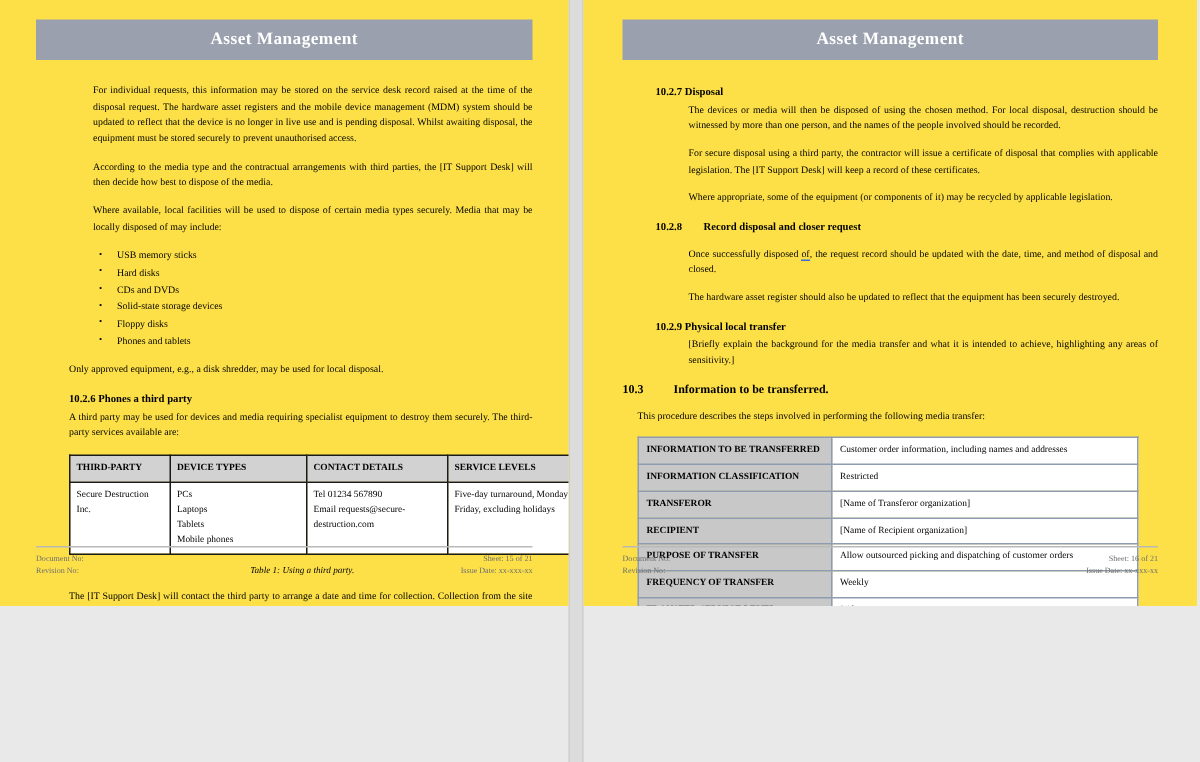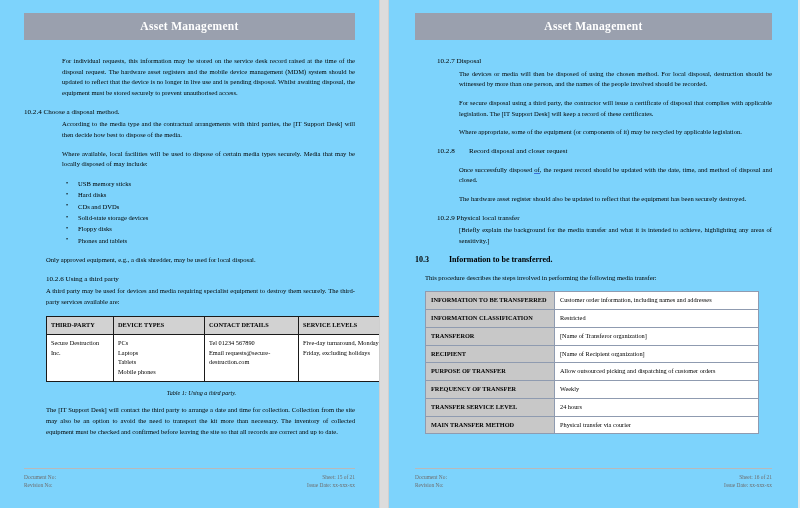--- a/index.html
+++ b/index.html
@@ -15,22 +15,22 @@
     overflow: hidden;
   }
   .spread {
     display: flex;
     width: 800px;
     height: 508px;
     background: #e9e9e9;
   }
   .page {
     position: relative;
-    background: #7dd3fc;
-    height: 508px;
+    background: #fde047;
+    height: 404px;
     box-sizing: border-box;
     overflow: hidden;
   }
   .page-left {
     width: 379px;
     padding: 13px 24px 0 24px;
   }
   .gutter {
     width: 10px;
     background: #dcdcdc;
@@ -63,21 +63,21 @@
     margin: 0 0 8px 0;
   }
   .indent {
     margin-left: 38px;
   }
   .indent-r {
     margin-left: 44px;
   }
   .h3 {
     font-size: 7.1px;
-    font-weight: normal;
+    font-weight: bold;
     margin: 0 0 2px 0;
     line-height: 1.5;
   }
   .h3.ind {
     margin-left: 22px;
   }
   .h3.ind2 {
     margin-left: 22px;
     margin-bottom: 8px;
   }
@@ -203,37 +203,36 @@
 <div class="spread">
 
   <div class="page page-left">
 
     <div class="banner">
       <span>Asset Management</span>
     </div>
 
     <p class="para indent">For individual requests, this information may be stored on the service desk record raised at the time of the disposal request. The hardware asset registers and the mobile device management (MDM) system should be updated to reflect that the device is no longer in live use and is pending disposal. Whilst awaiting disposal, the equipment must be stored securely to prevent unauthorised access.</p>
 
-    <div class="h3">10.2.4 Choose a disposal method.</div>
     <p class="para indent">According to the media type and the contractual arrangements with third parties, the [IT Support Desk] will then decide how best to dispose of the media.</p>
 
     <p class="para indent">Where available, local facilities will be used to dispose of certain media types securely. Media that may be locally disposed of may include:</p>
 
     <ul class="bullets">
       <li>USB memory sticks</li>
       <li>Hard disks</li>
       <li>CDs and DVDs</li>
       <li>Solid-state storage devices</li>
       <li>Floppy disks</li>
       <li>Phones and tablets</li>
     </ul>
 
     <p class="para" style="margin-left:22px;">Only approved equipment, e.g., a disk shredder, may be used for local disposal.</p>
 
-    <div class="h3" style="margin-left:22px;">10.2.6 Using a third party</div>
+    <div class="h3" style="margin-left:22px;">10.2.6 Phones a third party</div>
     <p class="para" style="margin-left:22px;">A third party may be used for devices and media requiring specialist equipment to destroy them securely. The third-party services available are:</p>
 
     <table class="tbl-left">
       <thead>
         <tr>
           <th class="c1">THIRD-PARTY</th>
           <th class="c2">DEVICE TYPES</th>
           <th class="c3">CONTACT DETAILS</th>
           <th class="c4">SERVICE LEVELS</th>
         </tr>

